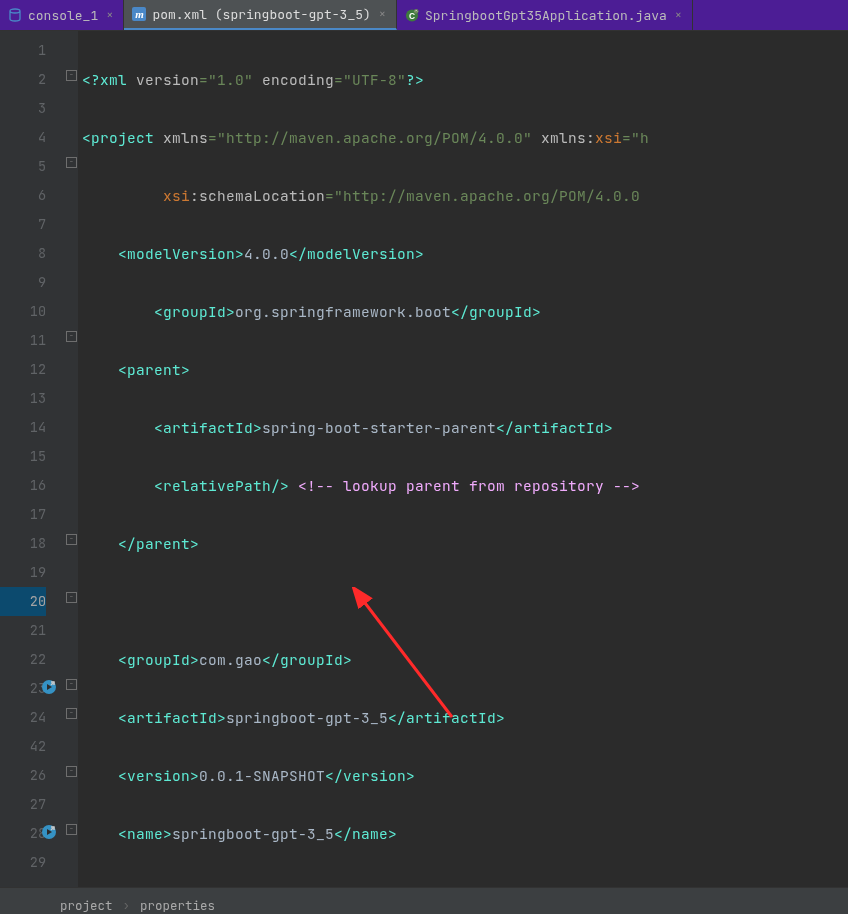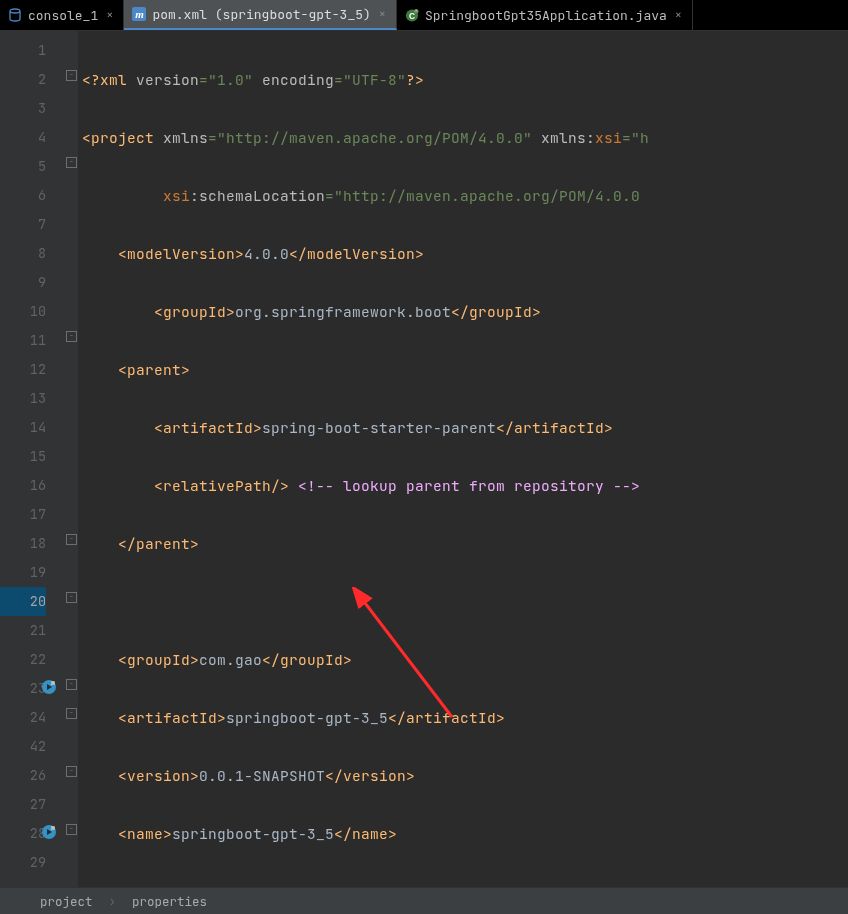--- a/index.html
+++ b/index.html
@@ -1,37 +1,37 @@
 <!DOCTYPE html>
 <html><head>
 <meta charset="utf-8">
 <style>
 html,body{margin:0;padding:0;background:#2b2b2b;font-family:"JetBrains Mono","Consolas","Courier New",monospace;font-size:14px;color:#a9b7c6;overflow:hidden;width:848px;height:914px}
-.tabs{display:flex;background:#000000;height:30px;align-items:stretch;border-bottom:1px solid #323232}
+.tabs{display:flex;background:#4c1d95;height:30px;align-items:stretch;border-bottom:1px solid #323232}
 .tab{display:flex;align-items:center;padding:0 8px;gap:6px;color:#bbb;font-size:13px;cursor:pointer;border-right:1px solid #323232}
 .tab.active{background:#4e5254;color:#ddd;border-bottom:2px solid #4a88c7}
 .tab-icon{width:14px;height:14px;display:inline-flex;align-items:center;justify-content:center;font-size:11px;border-radius:2px}
 .tab-close{color:#888;font-size:12px;padding:0 2px}
 .editor{display:flex;height:856px;background:#2b2b2b;position:relative}
 .gutter{width:64px;background:#313335;color:#606366;text-align:right;padding-right:18px;padding-top:5px;font-size:13.5px;line-height:29px;box-sizing:border-box;position:relative}
 .gutter .ln{height:29px}
 .gutter .ln.hl{background:#0c4a6e;color:#a4a3a3}
 .fold-col{position:absolute;left:64px;top:0;width:14px;height:100%;background:#313335}
 .fold{position:absolute;left:2px;width:9px;height:9px;border:1px solid #6e6e6e;color:#6e6e6e;font-size:8px;line-height:7px;text-align:center}
 .run-icon{position:absolute;left:40px;width:18px;height:18px}
 .code{padding-left:18px;padding-top:5px;line-height:29px;font-size:14.5px;letter-spacing:0.3px;white-space:pre;position:relative}
 .code .row{height:29px}
-.t{color:#fdba74}
+.t{color:#5eead4}
 .a{color:#bababa}
 .s{color:#6a8759}
 .c{color:#f0abfc}
 .p{color:#cc7832}
 .pl{color:#a9b7c6}
 .arrow{position:absolute;pointer-events:none}
-.breadcrumb{position:absolute;bottom:0;left:0;right:0;height:26px;background:#3c3f41;border-top:1px solid #323232;display:flex;align-items:center;padding-left:40px;font-size:12.5px;color:#aaa;gap:16px}
+.breadcrumb{position:absolute;bottom:0;left:0;right:0;height:26px;background:#3c3f41;border-top:1px solid #323232;display:flex;align-items:flex-end;padding-left:60px;font-size:12.5px;color:#aaa;gap:10px}
 .crumb-sep{color:#666}
 </style>
 </head>
 <body>
 
 <div class="tabs">
   <div class="tab">
     <span class="tab-icon">
         <svg width="14" height="14" viewBox="0 0 14 14">
           <path d="M2 3 Q2 1 7 1 Q12 1 12 3 L12 11 Q12 13 7 13 Q2 13 2 11 Z M2 3 Q2 5 7 5 Q12 5 12 3" fill="none" stroke="#4a88c7" stroke-width="1.3"></path>

